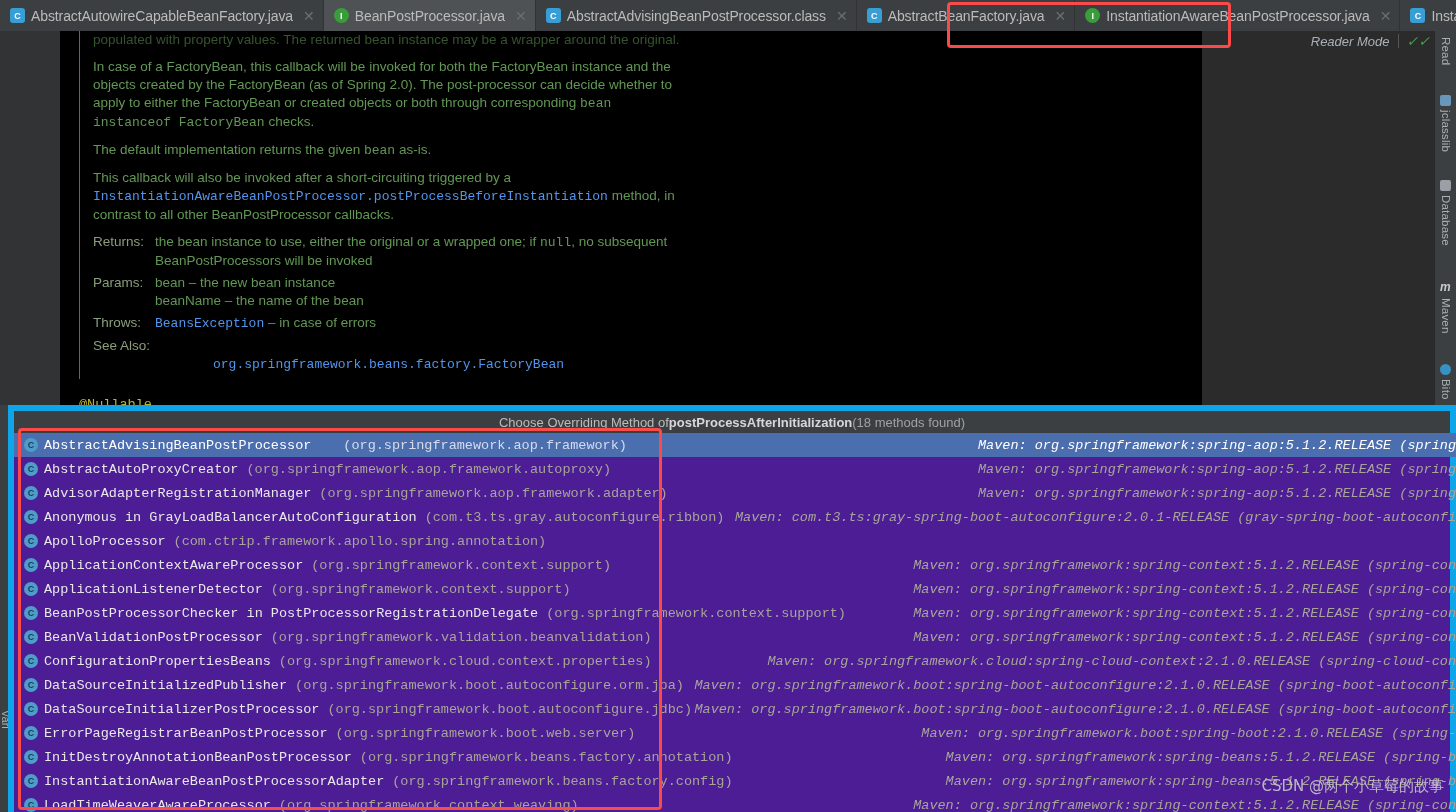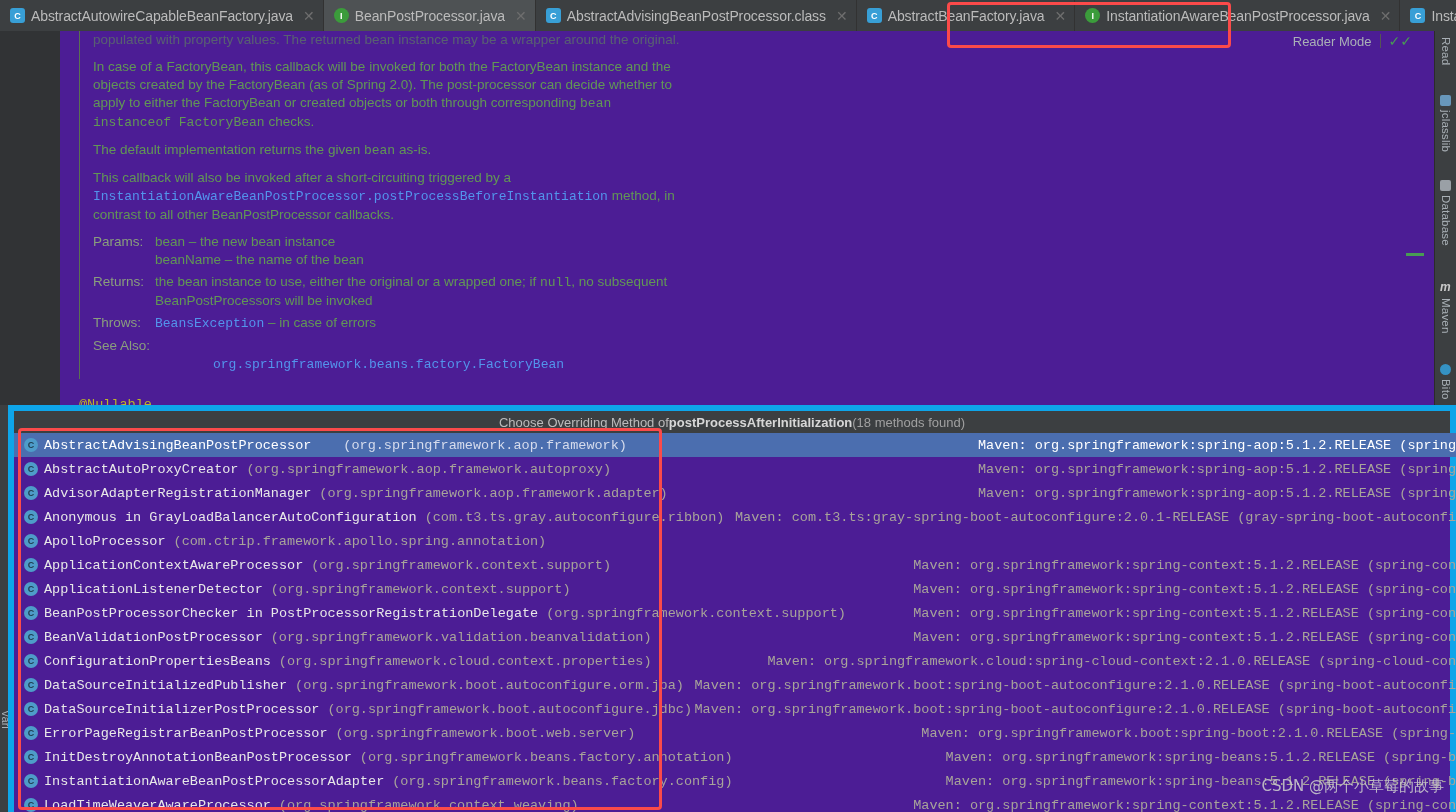--- a/index.html
+++ b/index.html
@@ -39,22 +39,22 @@
   .icon-c { background: #389fd6; color: #ffffff; }
   .icon-i { background: #3b9c3b; color: #ffffff; border-radius: 50%; }
 
   .redbox {
     position: absolute; border: 3px solid #fb4a4a; border-radius: 4px;
     pointer-events: none; z-index: 60;
   }
 
   
   .editor {
-    position: absolute; top: 31px; left: 0; width: 1434px; height: 374px;
-    background: #4c1d95; overflow: hidden;
+    position: absolute; top: 31px; left: 0; width: 1202px; height: 374px;
+    background: #000000; overflow: hidden;
   }
   .gutter {
     position: absolute; top: 0; left: 0; width: 60px; height: 374px;
     background: #313335;
   }
   .fold-line {
     position: absolute; left: 79px; top: 0px; width: 1px; height: 348px;
     background: #5b7053;
   }
   .doc {
@@ -72,21 +72,22 @@
   .annot {
     position: absolute; left: 79px; top: 366px;
     font-family: "Liberation Mono", monospace; font-size: 13.5px;
     color: #bbb529;
   }
 
   
   .readerbar {
     position: absolute; top: 31px; left: 1290px; width: 144px; height: 20px;
     display: flex; align-items: center; justify-content: flex-end; gap: 8px;
-    padding-right: 22px;
+    padding-right: 4px;
+    font-style: italic;
   }
   .readerbar .rlabel { font-size: 13px; color: #a9b0b6; }
   .readerbar .sep { width: 1px; height: 14px; background: #555; }
   .checkmark { color: #499c54; font-size: 14px; line-height: 1; }
 
   .editor-scroll-mark {
     position: absolute; left: 1406px; top: 222px; width: 18px; height: 3px;
     background: #499c54;
   }
 
@@ -135,21 +136,21 @@
     width: 14px; height: 14px; border-radius: 50%; background: #4e9cc9;
     color: #1d3c4e; font-size: 9px; font-weight: bold; display: inline-flex;
     align-items: center; justify-content: center; margin-right: 6px; flex: 0 0 auto;
     font-family: "Liberation Sans", sans-serif;
   }
   .row .cname { color: #e8e8e8; }
   .row.sel .cname { color: #ffffff; }
   .row .cpkg { color: #a8a49a; margin-left: 8px; }
   .row.sel .cpkg { color: #d6dced; margin-left: 32px; }
   .row .maven {
-    position: absolute; right: 6px; color: #a8a49a;
+    position: absolute; right: 6px; color: #a8a49a; font-style: italic;
   }
   .row.sel .maven { color: #ffffff; }
 
   .popup-scroll {
     position: absolute; bottom: 0; left: 0; width: 1448px; height: 7px;
     background: #4d4a40;
   }
   .popup-scroll .thumb {
     position: absolute; left: 0; top: 1px; width: 660px; height: 5px;
     background: #6f6b5e; border-radius: 3px;
@@ -227,32 +228,32 @@
       <p>
         <span>The default implementation returns the given </span><span class="mono">bean</span><span> as-is.</span>
       </p>
       <p>
         <span>This callback will also be invoked after a short-circuiting triggered by a</span><br>
         <span class="mono ref">InstantiationAwareBeanPostProcessor.postProcessBeforeInstantiation</span><span> method, in</span><br>
         <span>contrast to all other BeanPostProcessor callbacks.</span>
       </p>
 
       <div class="tagrow">
+        <div class="tagname">Returns:</div>
+        <div class="tagval">
+          <span>the bean instance to use, either the original or a wrapped one; if </span><span class="mono">null</span><span>, no subsequent</span><br>
+          <span>BeanPostProcessors will be invoked</span>
+        </div>
+      </div>
+
+      <div class="tagrow">
         <div class="tagname">Params:</div>
         <div class="tagval">
           <span>bean – the new bean instance</span><br>
           <span>beanName – the name of the bean</span>
-        </div>
-      </div>
-
-      <div class="tagrow">
-        <div class="tagname">Returns:</div>
-        <div class="tagval">
-          <span>the bean instance to use, either the original or a wrapped one; if </span><span class="mono">null</span><span>, no subsequent</span><br>
-          <span>BeanPostProcessors will be invoked</span>
         </div>
       </div>
 
       <div class="tagrow">
         <div class="tagname">Throws:</div>
         <div class="tagval">
           <span class="mono ref">BeansException</span><span> – in case of errors</span>
         </div>
       </div>
 

